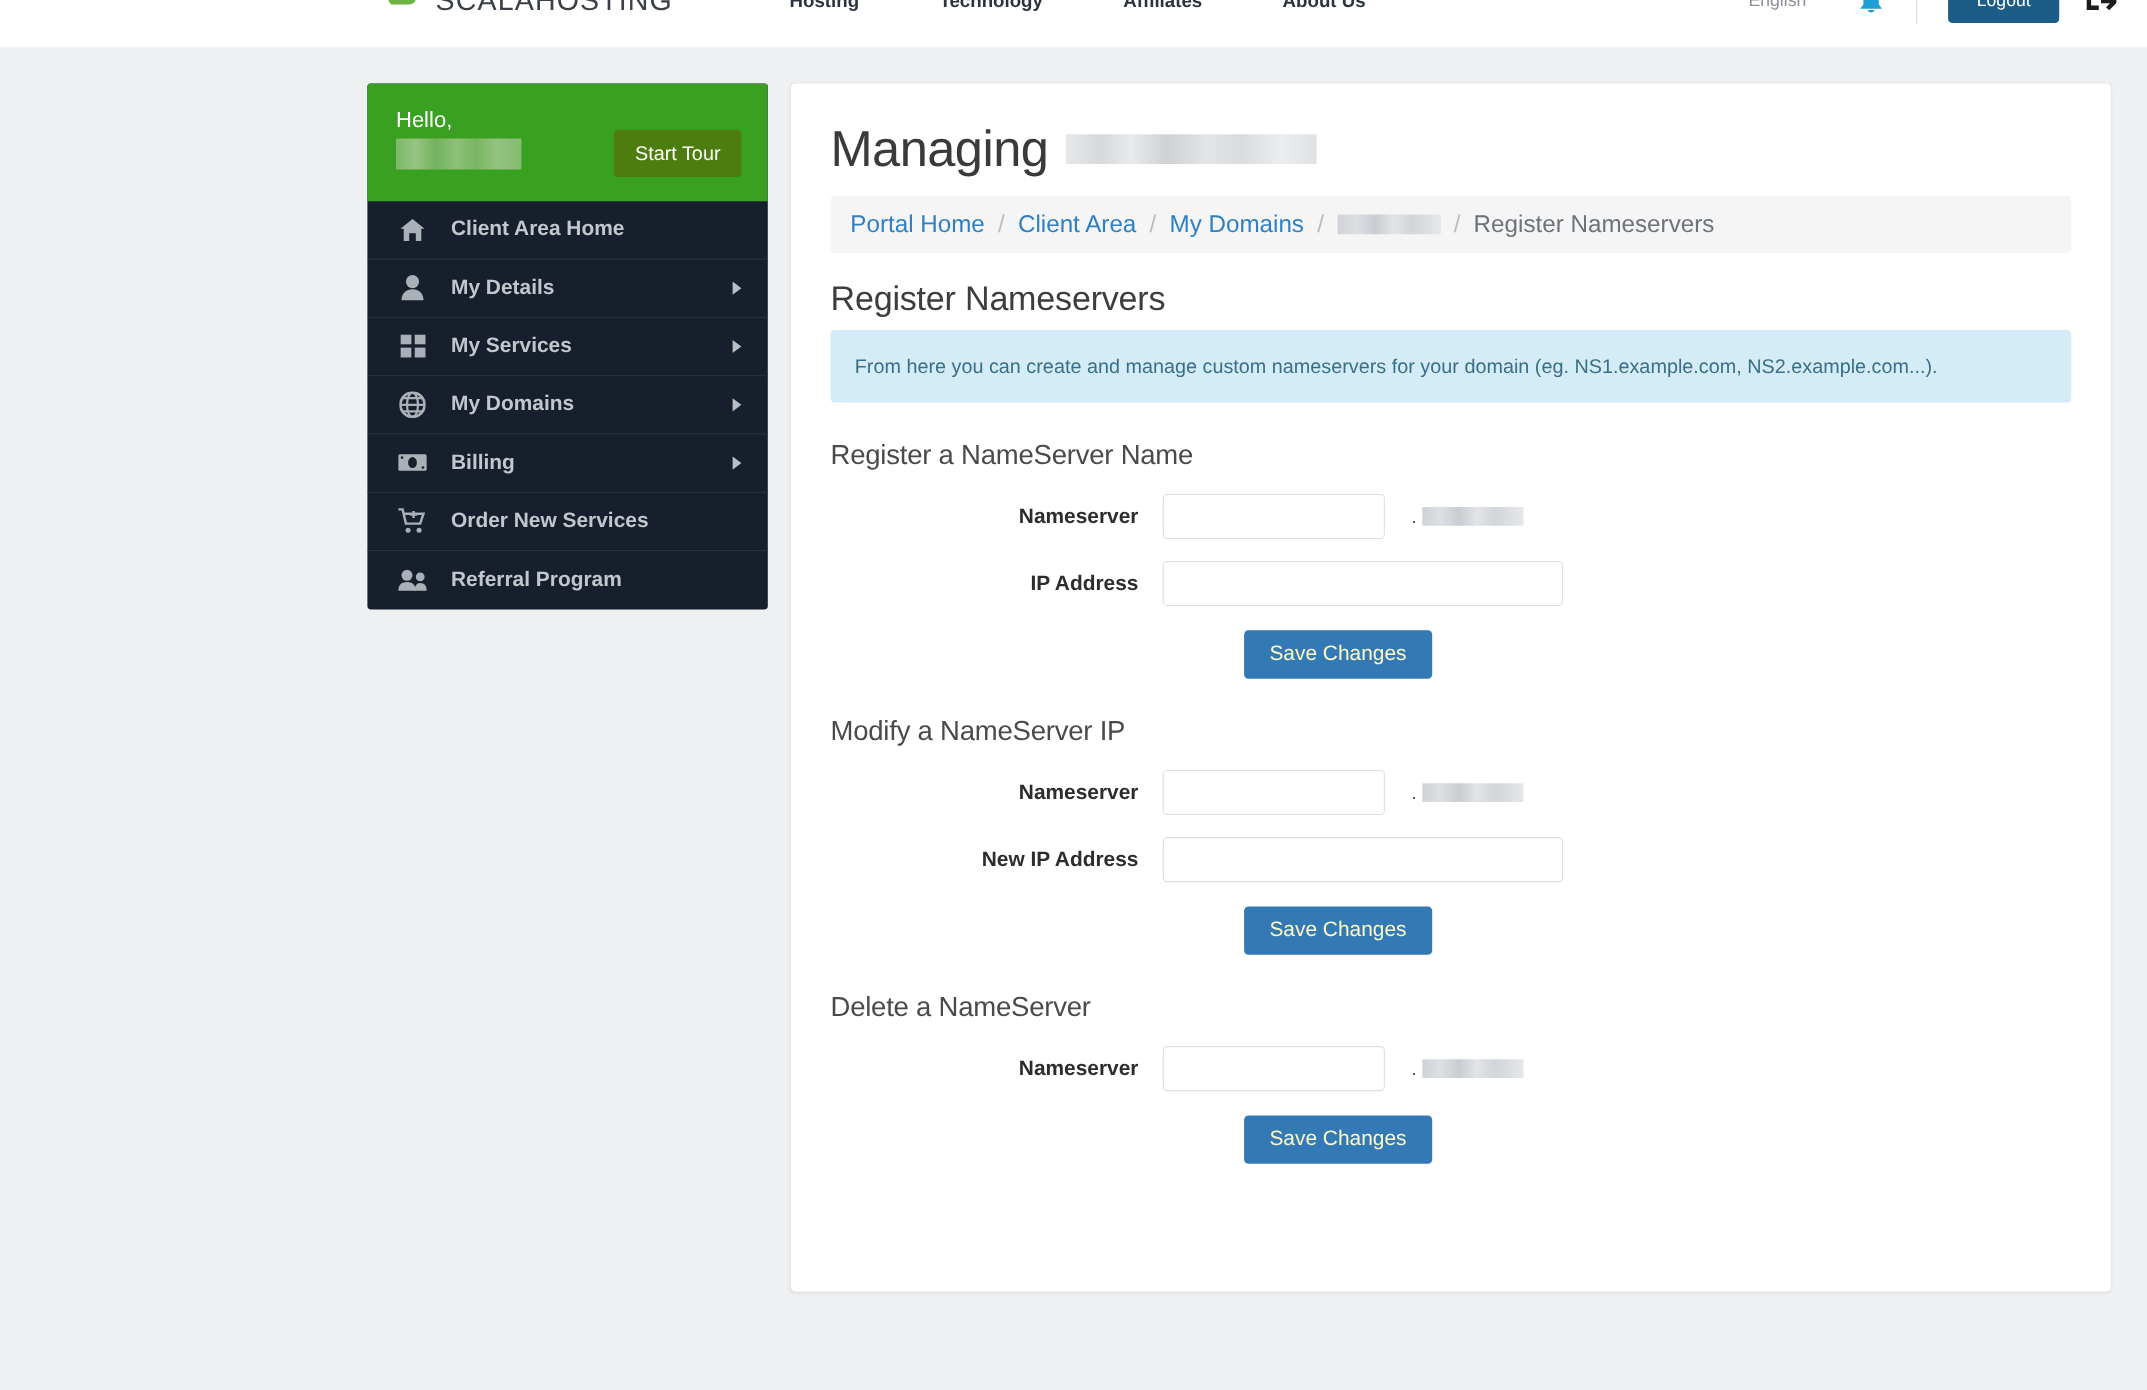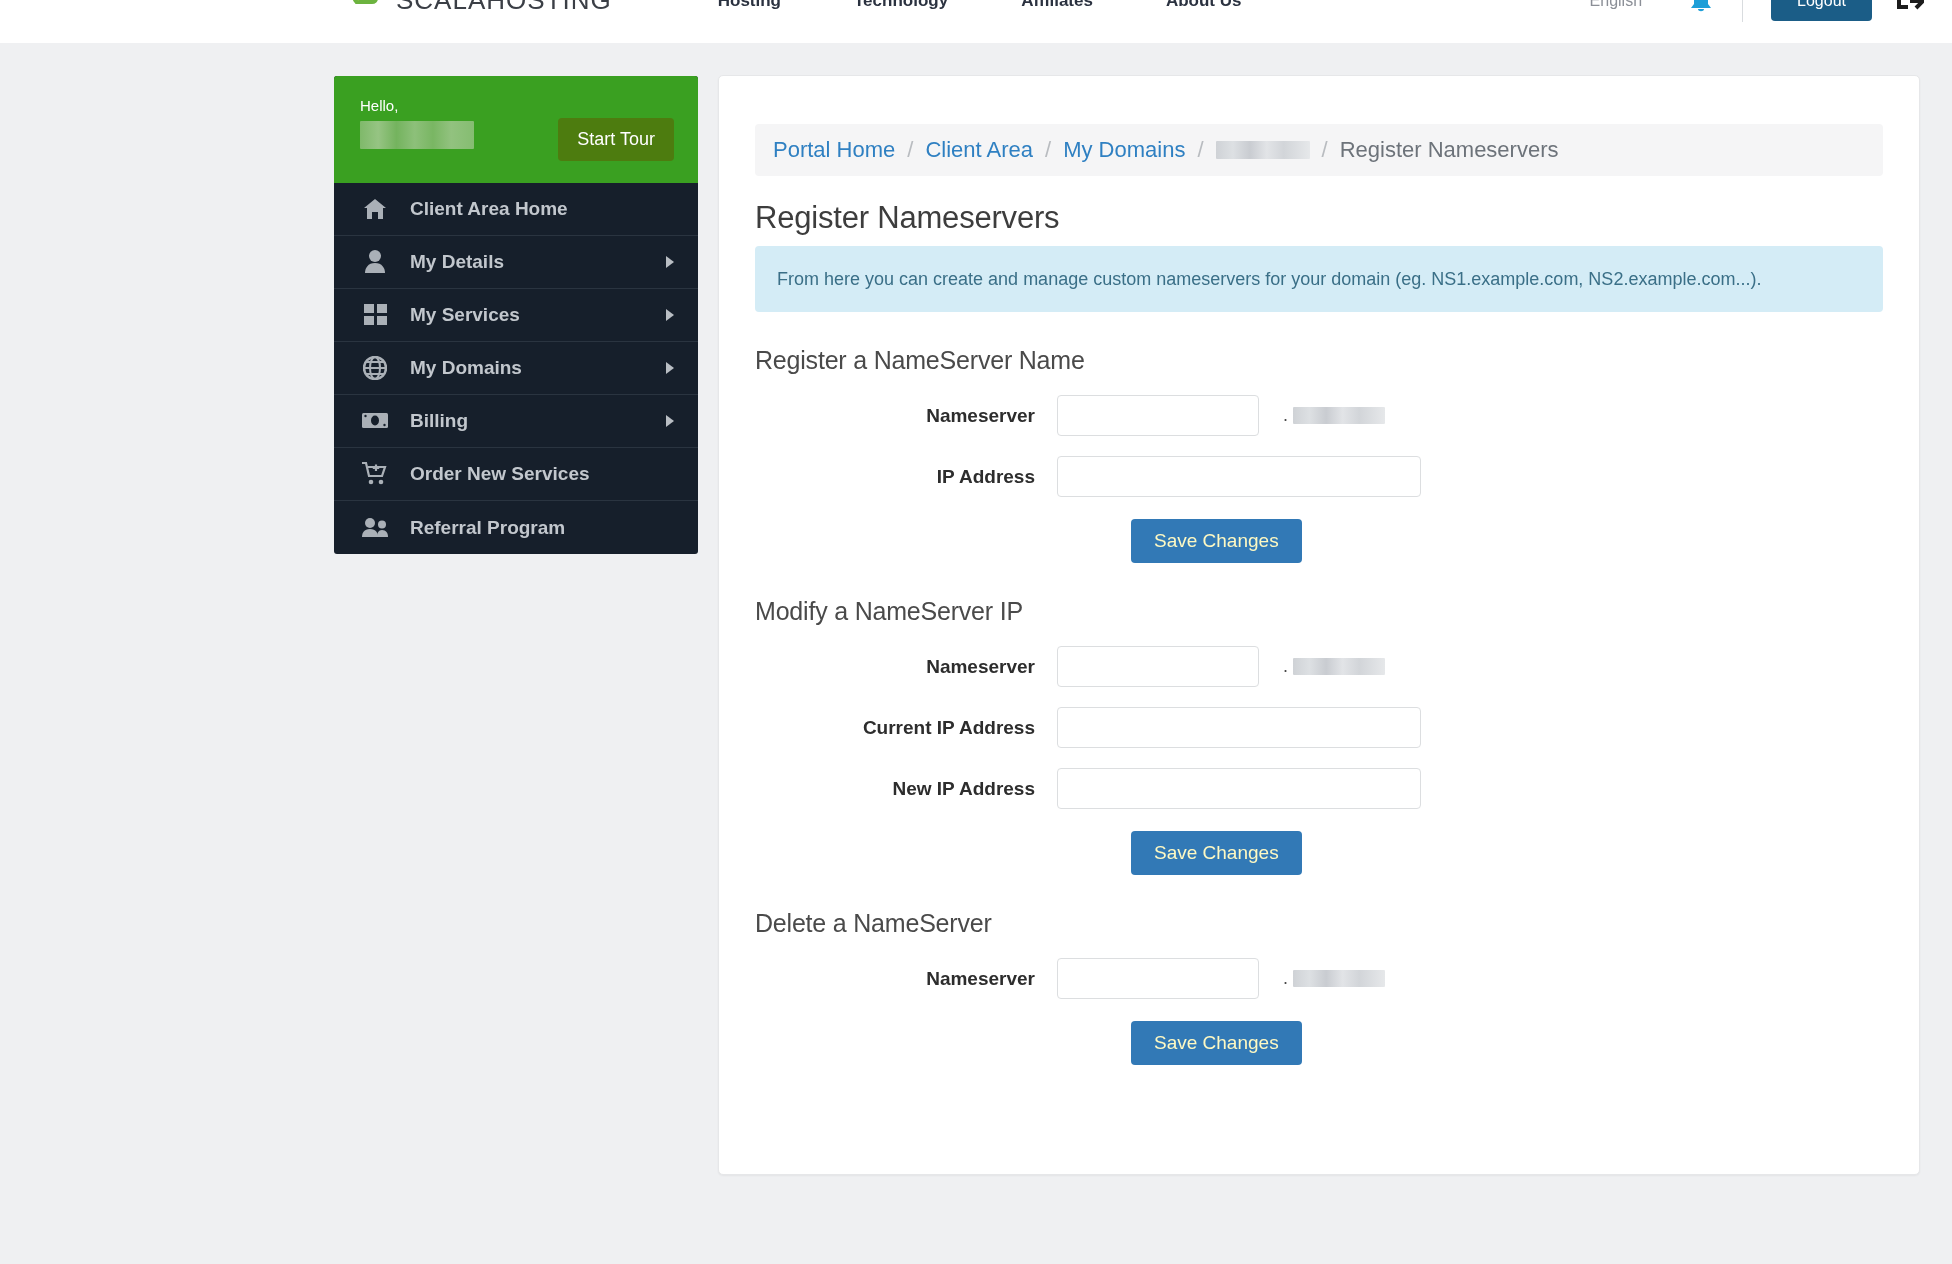--- a/index.html
+++ b/index.html
@@ -50,21 +50,21 @@
     background: #161f2b;
     border-radius: 3px;
     overflow: hidden;
   }
   .sidebar-greet {
     background: #3aa021;
     height: 107px;
     padding: 22px 24px 0 26px;
     position: relative;
   }
-  .greet-hello { color: #ffffff; font-size: 15px; line-height: 1.1; }
+  .greet-hello { color: #ffffff; font-size: 20px; line-height: 1.1; }
   .redact {
     display: inline-block;
     background: linear-gradient(90deg,#cfd2d6 0%,#dde0e3 18%,#c9ccd1 36%,#e2e4e7 54%,#d2d5d9 72%,#e6e8ea 100%);
     border-radius: 1px; vertical-align: middle;
   }
   .greet-redact {
     margin-top: 6px; width: 114px; height: 28px;
     background: linear-gradient(90deg,#7fb96a 0%,#96c483 16%,#74b35e 32%,#8dc07a 48%,#79b663 64%,#92c27f 80%,#85bd71 100%);
     border-radius: 1px;
   }
@@ -311,20 +311,24 @@
         <circle cx="20" cy="6.5" r="4"></circle>
           <path d="M20 12 C16.5 12 15 15 15 19 L26 19 C26 15 24 12 20 12 Z"></path>
       </svg>
     </span>
     <span class="nav-label">Referral Program</span>
   </div>
 </aside>
 
 <main class="card">
 
+  <h1 class="page-title">
+    <span>Managing</span>
+    <span class="redact title-redact"></span>
+  </h1>
 
   <div class="breadcrumb">
     <a href="#">Portal Home</a>
     <span class="sep">/</span>
     <a href="#">Client Area</a>
     <span class="sep">/</span>
     <a href="#">My Domains</a>
     <span class="sep">/</span>
     <span class="redact bc-redact"></span>
     <span class="sep">/</span>
@@ -360,24 +364,20 @@
 
   <div class="form-row">
     <label class="form-label">Nameserver</label>
     <input class="field short" type="text" value="" style="">
     <span class="suffix">
       <span>.</span>
       <span class="redact suffix-redact"></span>
     </span>
   </div>
 
-  <div class="form-row">
-    <label class="form-label">Current IP Address</label>
-    <input class="field long" type="text" value="" style="">
-  </div>
 
   <div class="form-row">
     <label class="form-label">New IP Address</label>
     <input class="field long" type="text" value="" style="">
   </div>
 
   <div class="btn-row">
     <span class="btn-spacer"></span>
     <button class="save-btn">Save Changes</button>
   </div>

